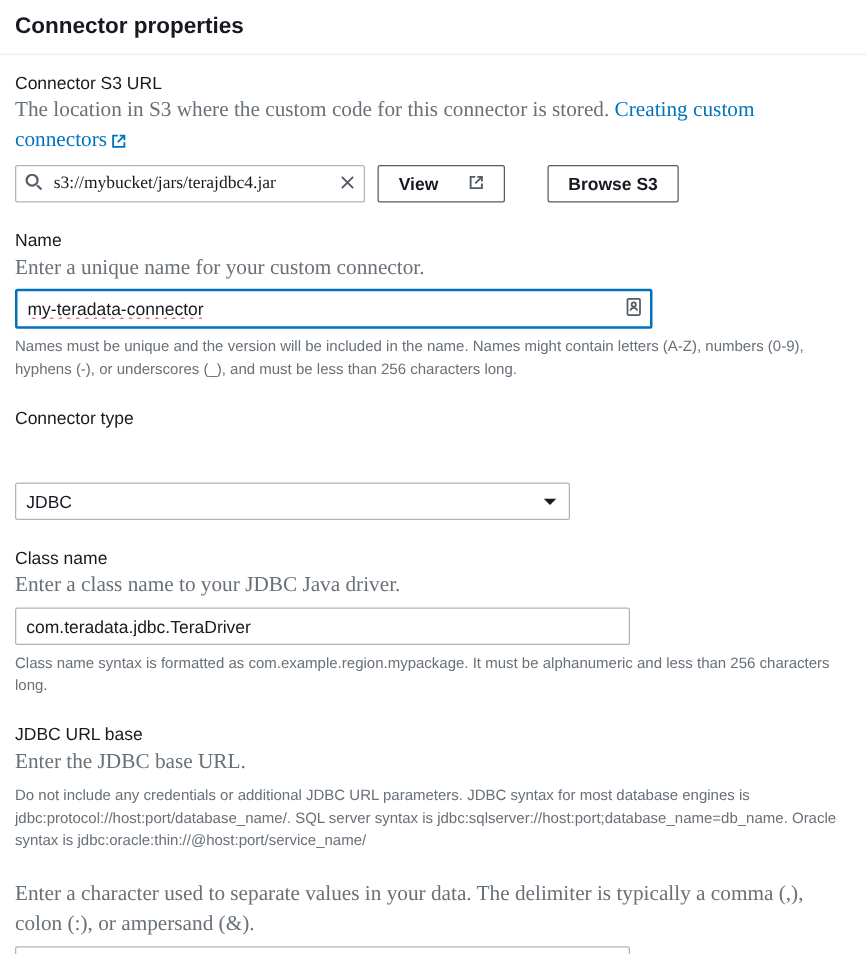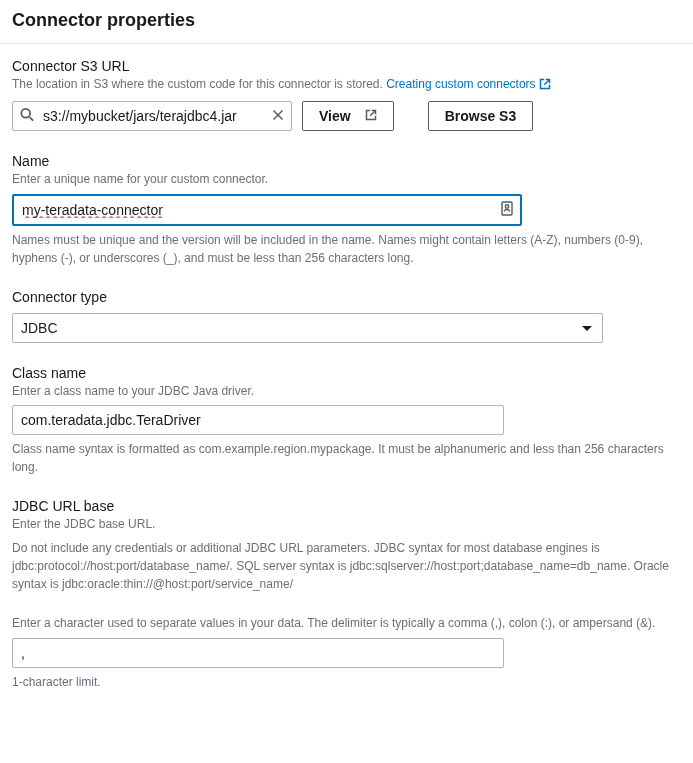--- a/index.html
+++ b/index.html
@@ -20,24 +20,25 @@
     padding: 14px 12px 20px 12px;
   }
   .field-group { margin-bottom: 22px; }
   .field-label {
     font-size: 14px;
     font-weight: 400;
     color: #16191f;
     margin-bottom: 2px;
   }
   .field-hint {
-    font-size: 12px;
+    font-size: 17px;
     color: #687078;
     line-height: 1.4;
     margin-bottom: 6px;
+    font-family: Liberation Serif, serif;
   }
   .field-hint-below {
     font-size: 12px;
     color: #687078;
     line-height: 1.5;
     margin-top: 5px;
   }
   .link {
     color: #0073bb;
     text-decoration: none;
@@ -77,33 +78,34 @@
     border: 1px solid #aab7b8;
     border-radius: 2px;
     padding: 6px 8px;
     font-size: 14px;
     font-family: inherit;
     color: #16191f;
     background: #fff;
   }
   .s3-input-wrap input.text-input {
     padding-left: 30px;
+    font-family: Liberation Serif, serif;
   }
   .btn {
     border: 1px solid #545b64;
     background: #fff;
     color: #16191f;
     padding: 6px 16px;
     font-size: 14px;
     font-weight: 700;
     border-radius: 2px;
     cursor: pointer;
     display: inline-flex;
     align-items: flex-start;
-    gap: 14px;
+    gap: 24px;
     white-space: nowrap;
   }
   .btn-spacer { width: 14px; }
   .name-input-wrap {
     position: relative;
     width: 510px;
   }
   .name-input-wrap input.text-input {
     border: 2px solid #0073bb;
     padding-right: 30px;
@@ -117,22 +119,23 @@
     right: 8px;
     top: 50%;
     transform: translateY(-50%);
     color: #545b64;
   }
   .std-input-wrap {
     width: 492px;
     position: relative;
   }
   .select-wrap {
-    width: 591px;
-    position: relative;
+    width: 444px;
+    position: relative;
+    margin-top: 36px;
   }
   .select-wrap select {
     appearance: none;
     padding-right: 28px;
   }
   .select-caret {
     position: absolute;
     right: 10px;
     top: 50%;
     transform: translateY(-50%);

